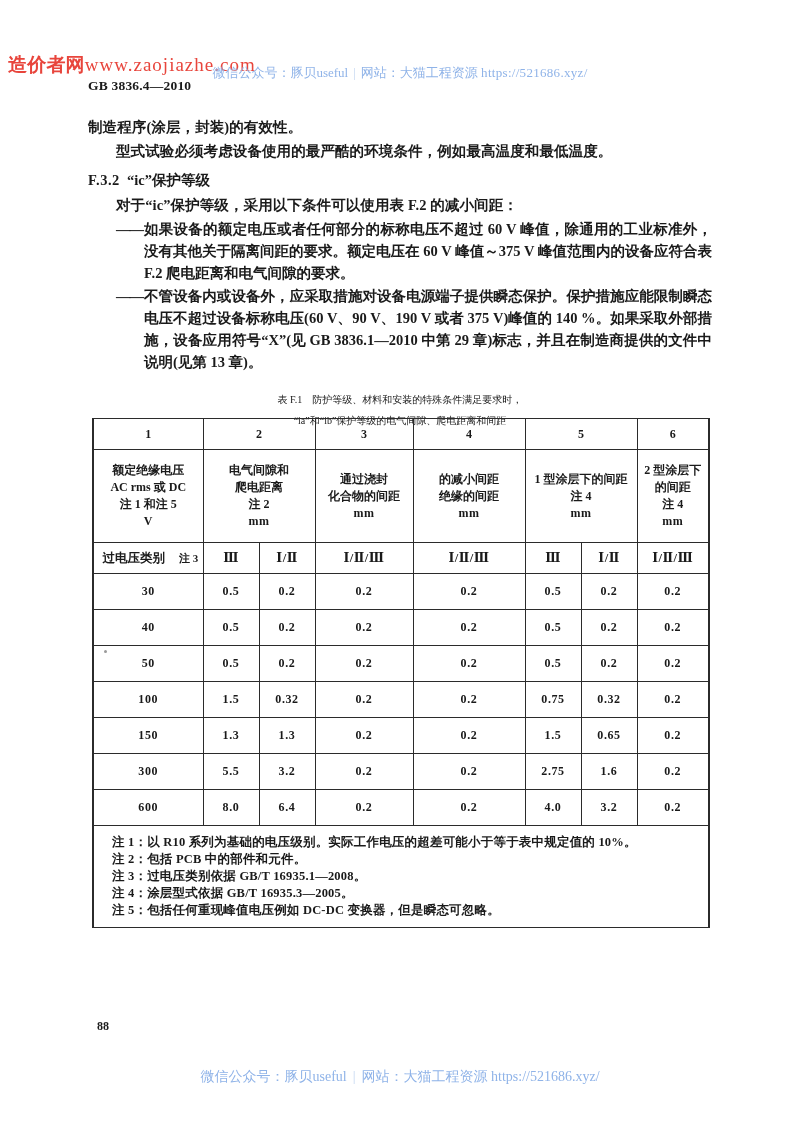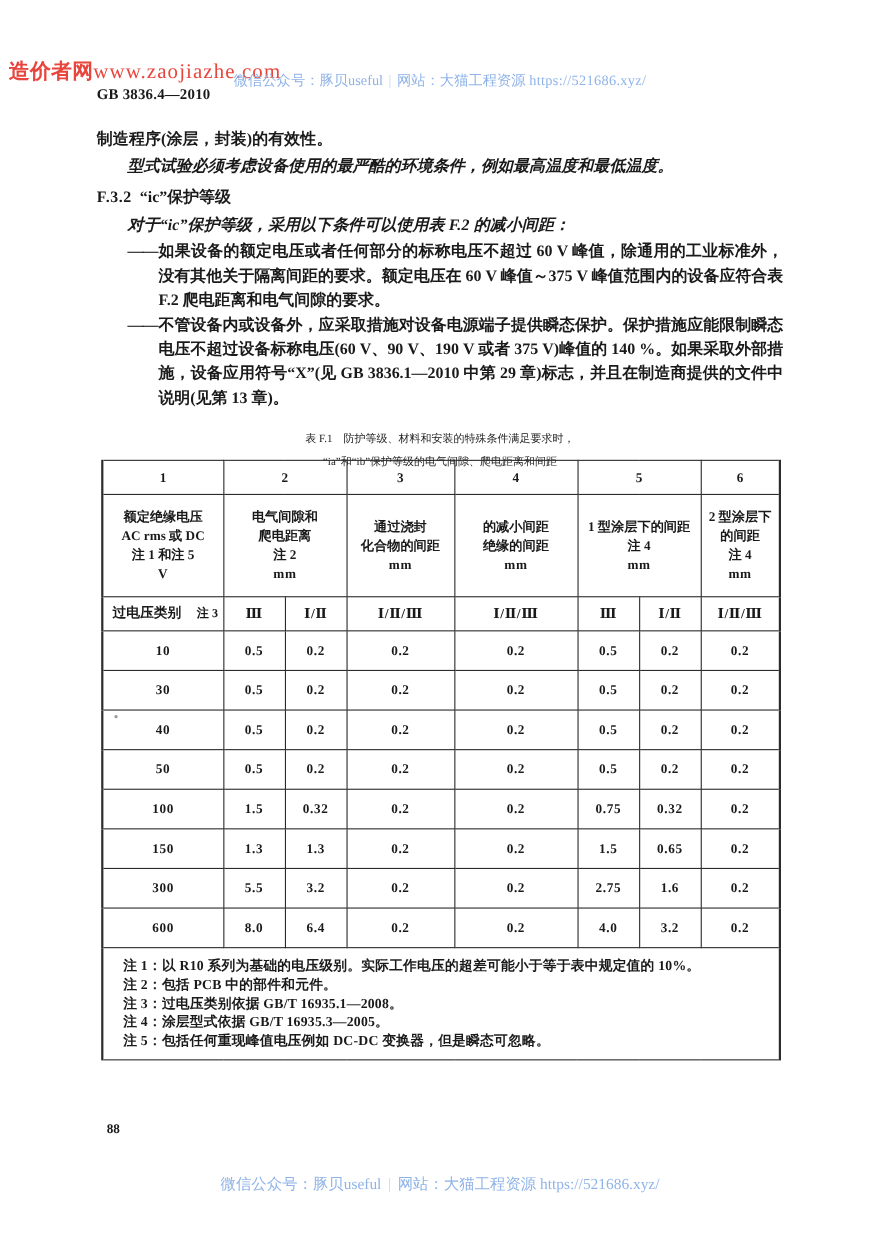--- a/index.html
+++ b/index.html
@@ -84,21 +84,21 @@
     margin-bottom: 22px;
   }
   .para {
     font-size: 14.5px;
     line-height: 22px;
     font-weight: 700;
     letter-spacing: 0.1px;
     margin: 0 0 2px 0;
     text-align: justify;
   }
-  .para.indent { text-indent: 28px; font-style: italic; }
+  .para.indent { text-indent: 28px; }
   .sec-head {
     font-size: 14.5px;
     font-weight: 700;
     line-height: 24px;
     margin: 6px 0 2px 0;
   }
   .sec-head .num { letter-spacing: 0.5px; }
   .dash-item {
     display: flex;
     font-size: 14.5px;
@@ -300,30 +300,20 @@
         <td class="cat-cell roman">Ⅲ</td>
         <td class="cat-cell roman">Ⅰ/Ⅱ</td>
         <td class="cat-cell roman">Ⅰ/Ⅱ/Ⅲ</td>
         <td class="cat-cell roman">Ⅰ/Ⅱ/Ⅲ</td>
         <td class="cat-cell roman">Ⅲ</td>
         <td class="cat-cell roman">Ⅰ/Ⅱ</td>
         <td class="cat-cell roman outer-r">Ⅰ/Ⅱ/Ⅲ</td>
       </tr>
 
       <tr class="data-row">
-        <td class="outer-l">10</td>
-        <td>0.5</td>
-        <td>0.2</td>
-        <td>0.2</td>
-        <td>0.2</td>
-        <td>0.5</td>
-        <td>0.2</td>
-        <td class="outer-r">0.2</td>
-      </tr>
-      <tr class="data-row">
         <td class="outer-l">30</td>
         <td>0.5</td>
         <td>0.2</td>
         <td>0.2</td>
         <td>0.2</td>
         <td>0.5</td>
         <td>0.2</td>
         <td class="outer-r">0.2</td>
       </tr>
       <tr class="data-row">

